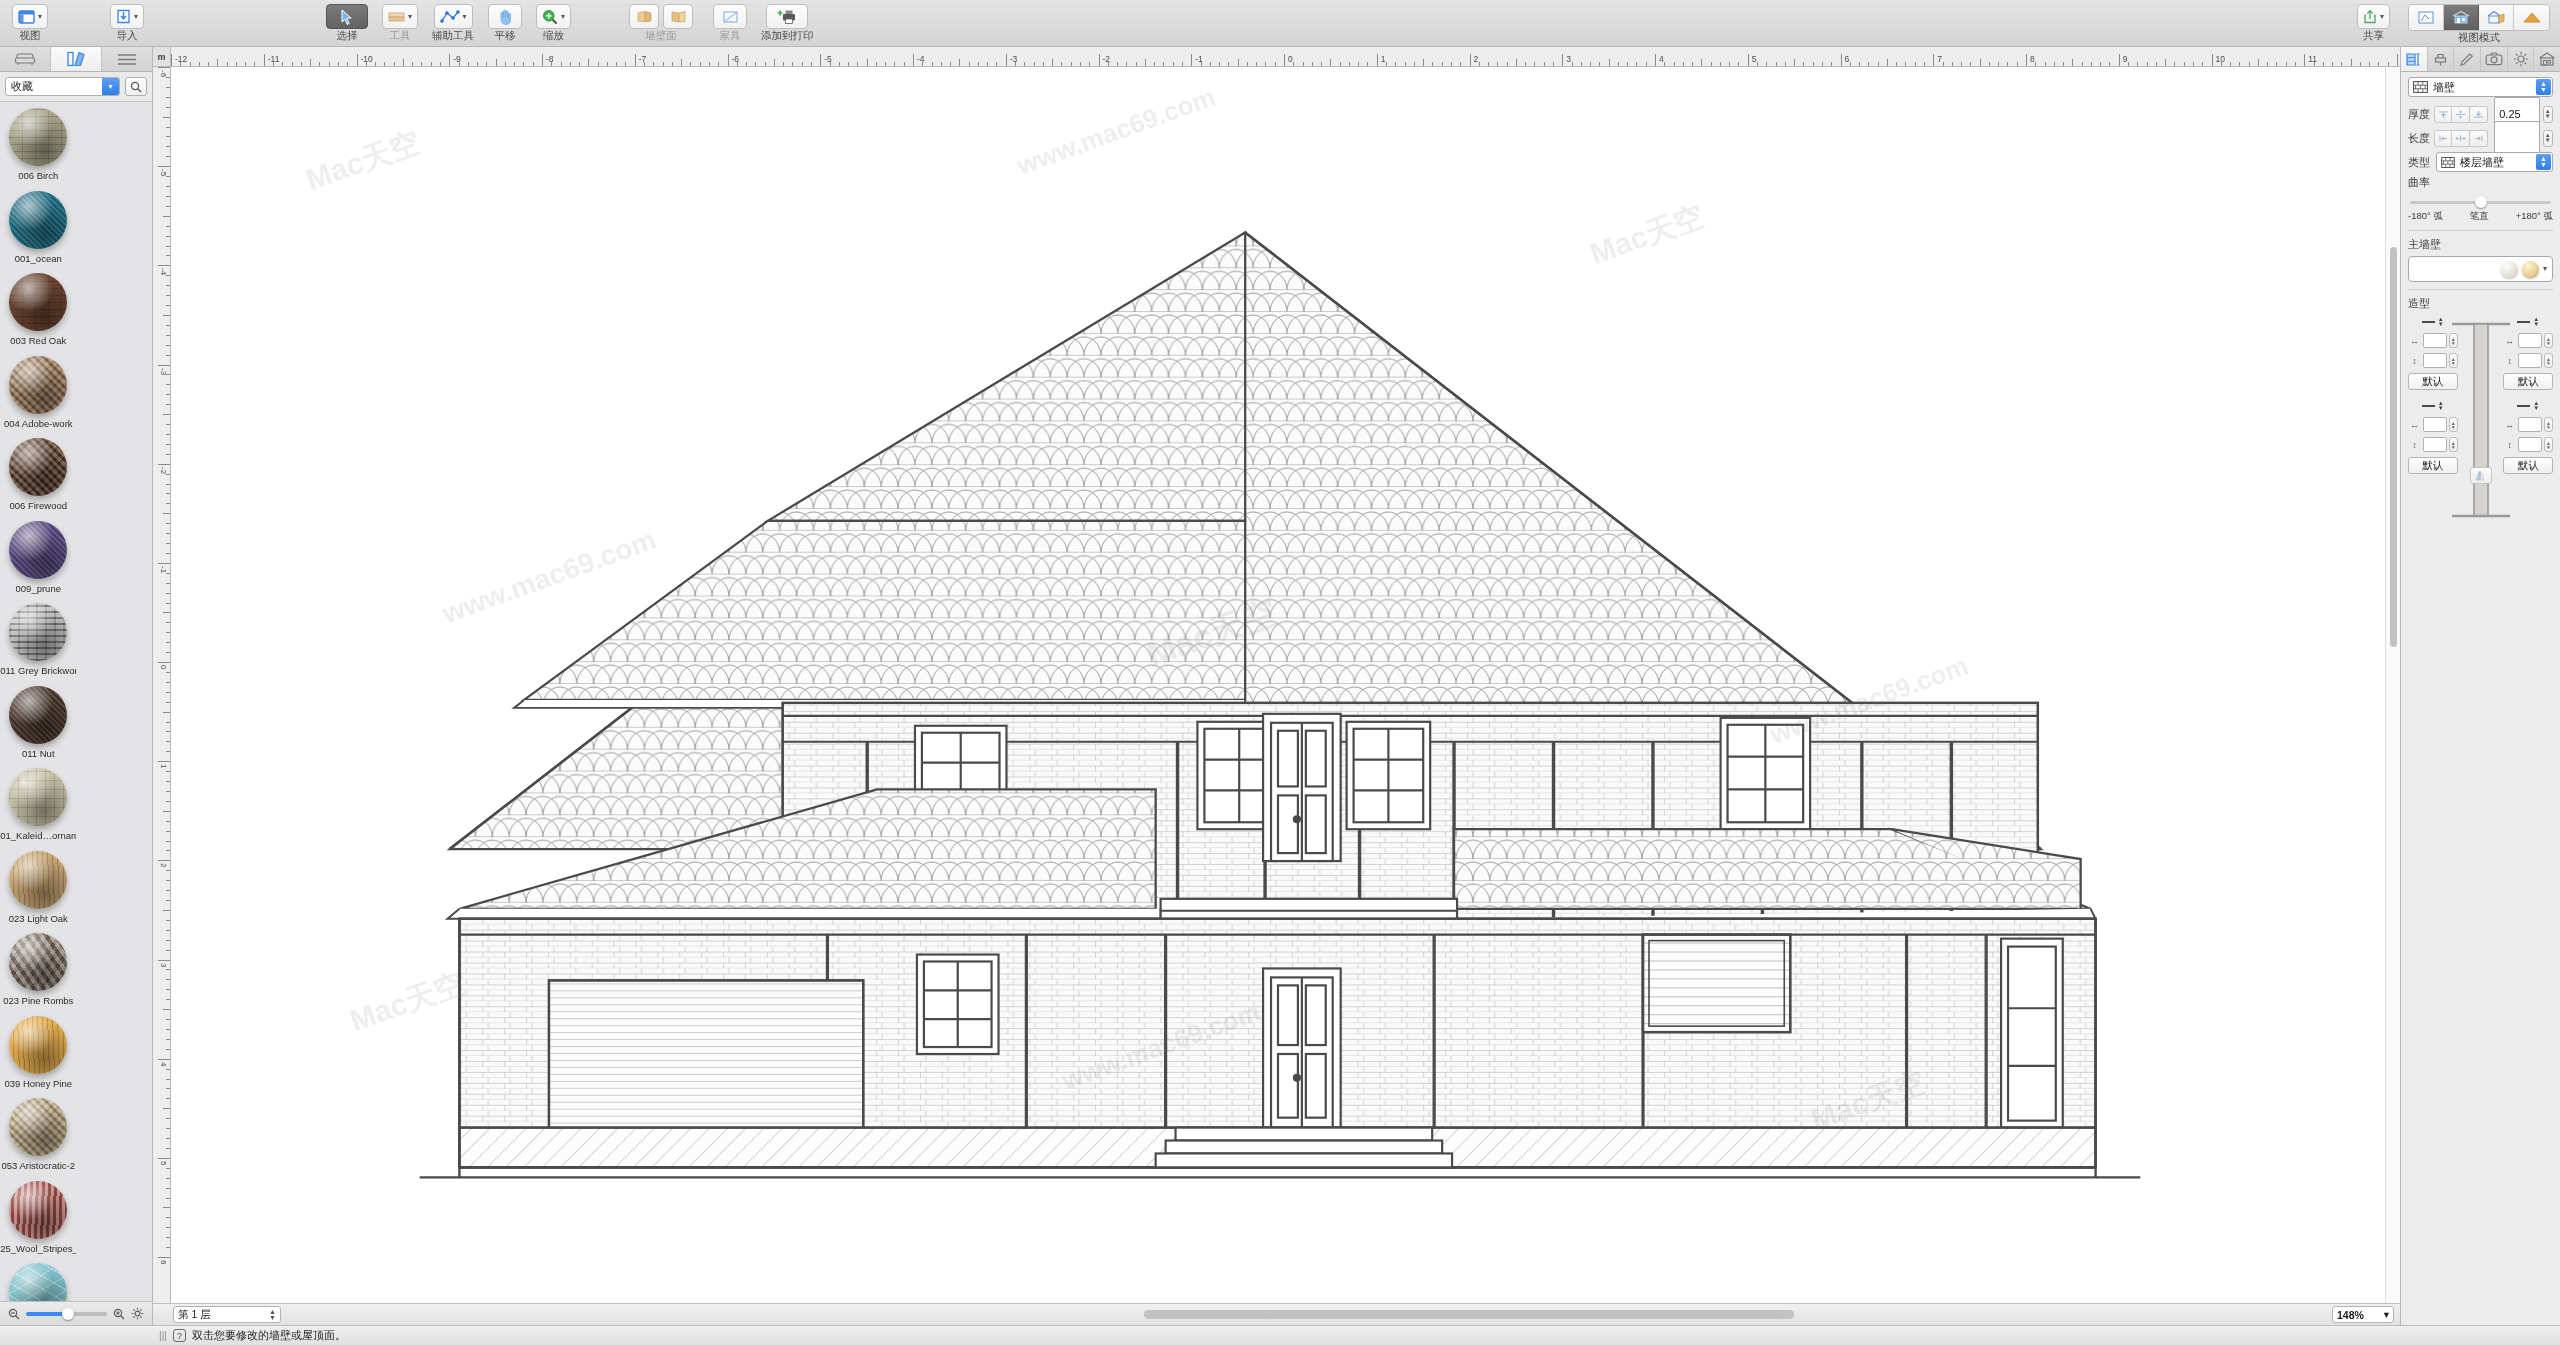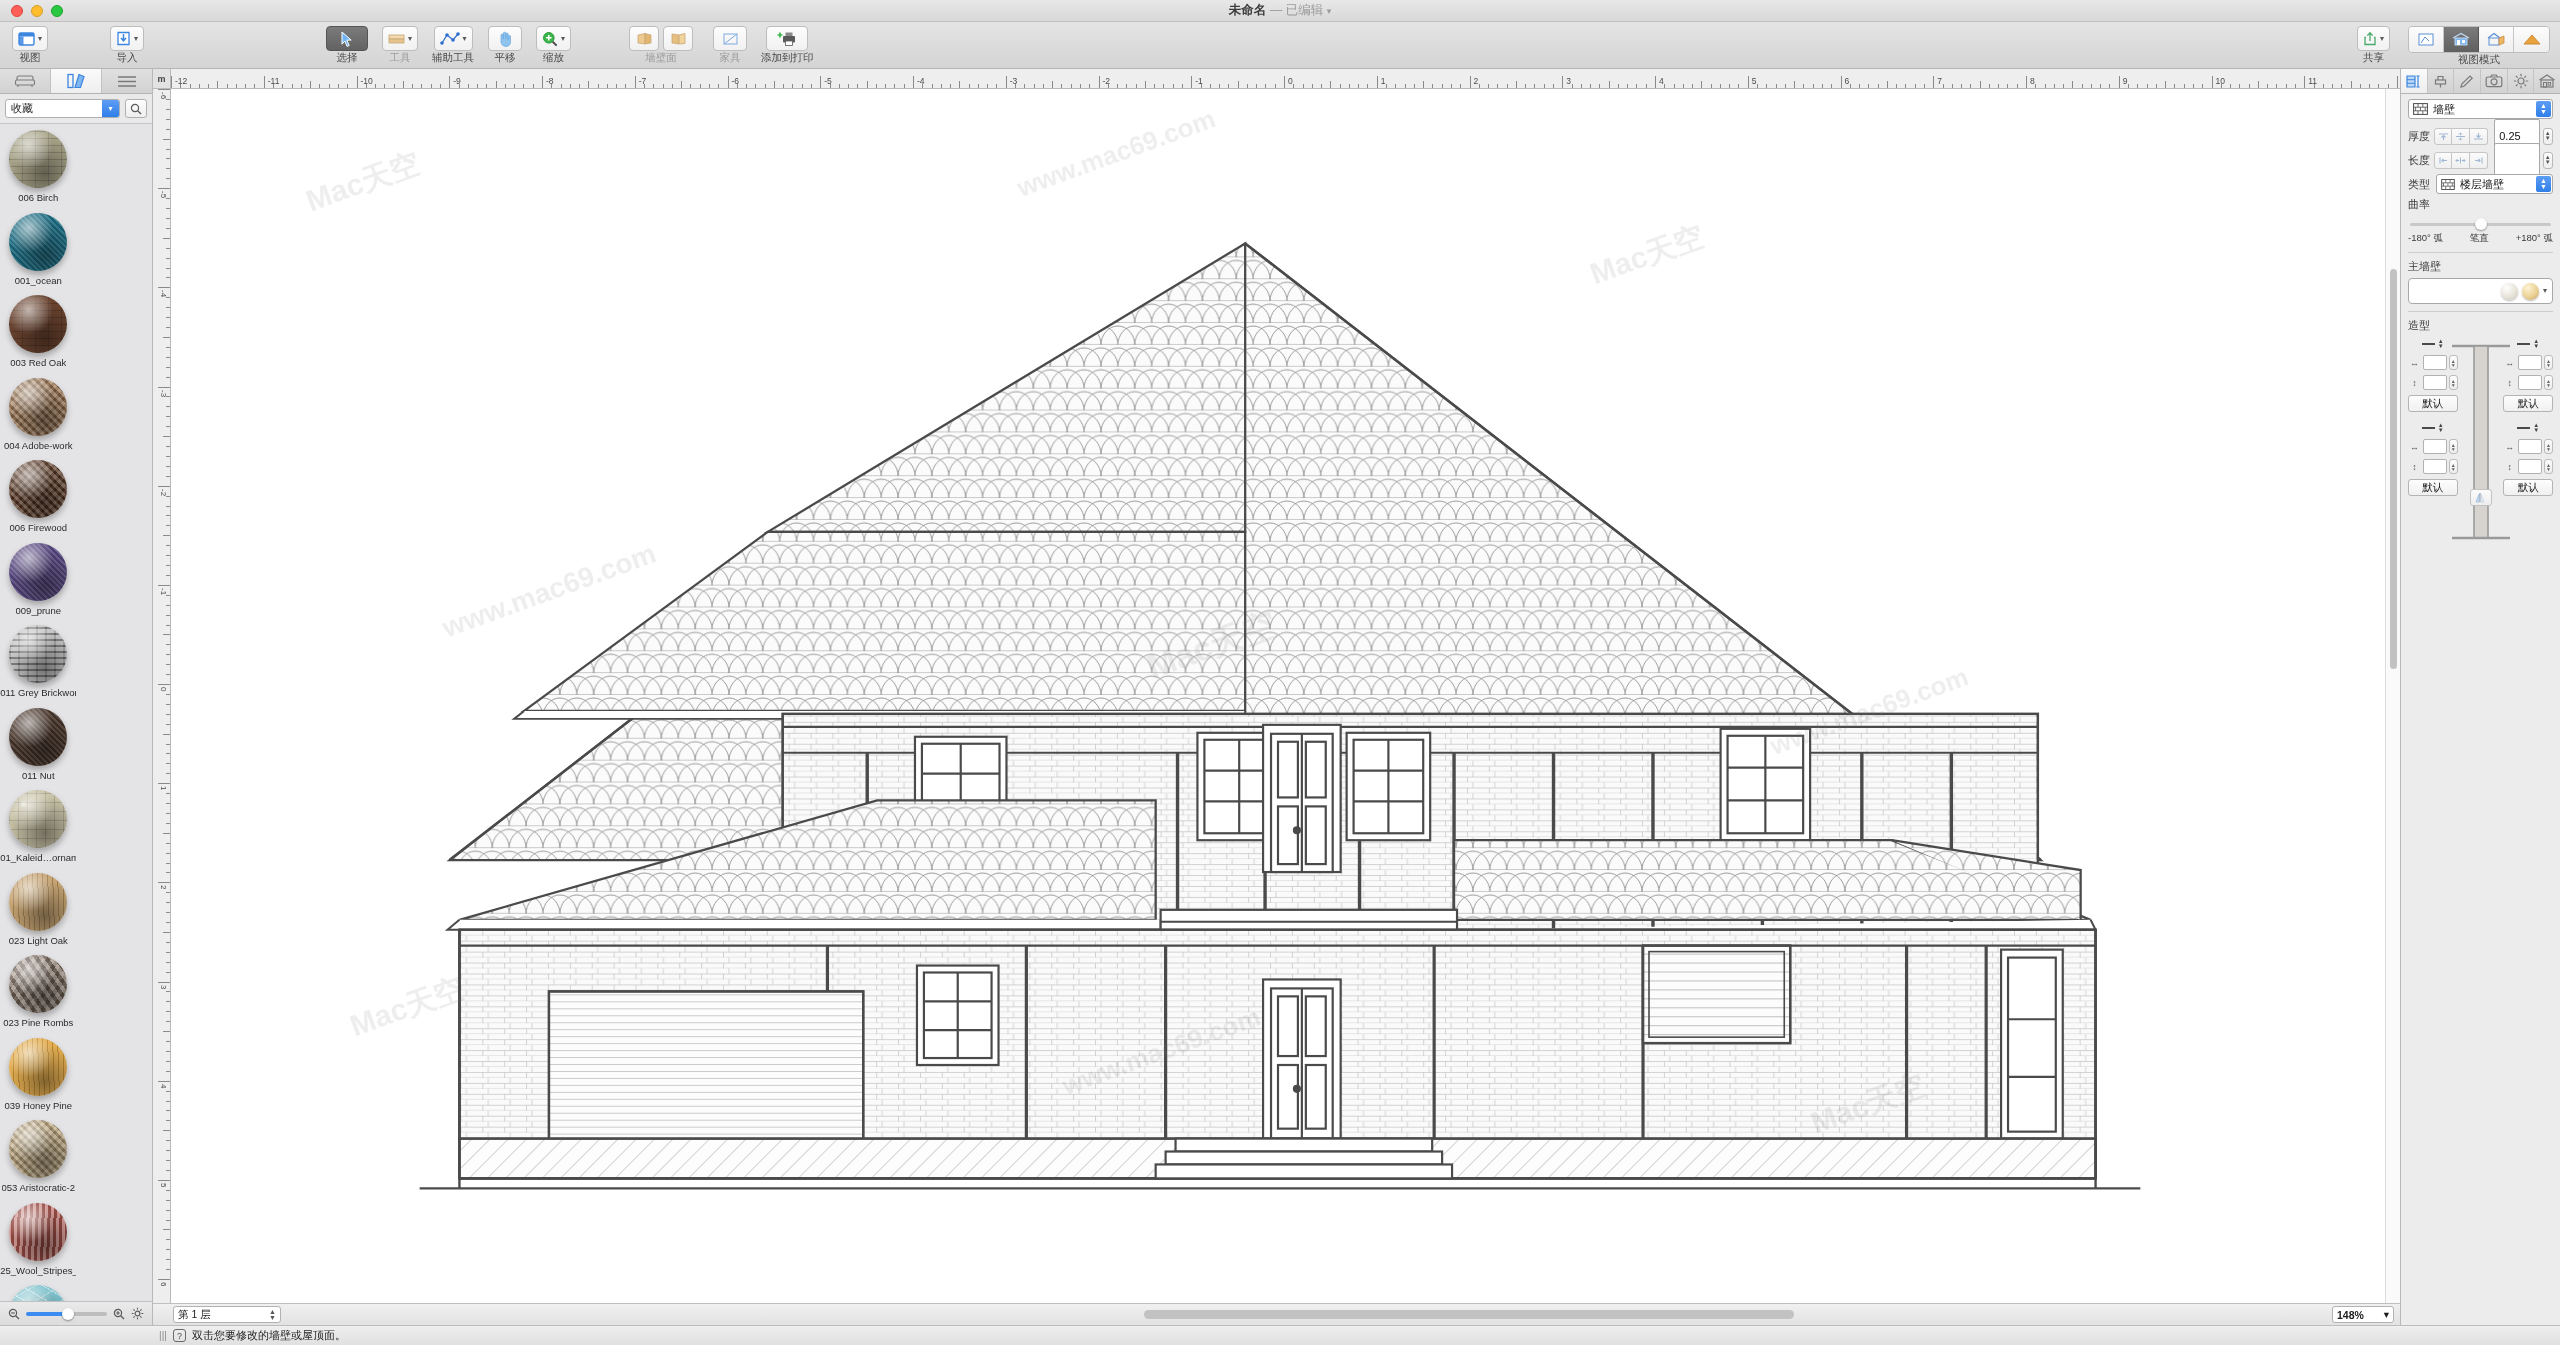--- a/index.html
+++ b/index.html
@@ -207,33 +207,20 @@
   
   .wm { position: absolute; font-family: "Liberation Sans", sans-serif;
         color: rgba(120,120,120,.13); font-weight: bold; pointer-events: none;
         transform: rotate(-20deg); white-space: nowrap; }
 </style>
 </head>
 <body>
 
 <div class="app">
 
-  <div class="titlebar">
-    <div class="traffic">
-      <div class="tl r"></div>
-      <div class="tl y"></div>
-      <div class="tl g"></div>
-    </div>
-    <div class="title-text">
-      <span>未命名</span>
-      <span class="sub">—</span>
-      <span class="sub">已编辑</span>
-      <span class="title-chev">▾</span>
-    </div>
-  </div>
 
   <div class="toolbar">
 
     <div class="tb-group" style="margin-left:12px">
       <div class="tb-btn">
         <svg width="17" height="14" viewBox="0 0 17 14">
           <rect x="1" y="1" width="15" height="12" rx="1.5" fill="#fff" stroke="#3d86e0" stroke-width="1.4"></rect>
           <rect x="1" y="1" width="15" height="3.5" fill="#3d86e0"></rect>
           <rect x="1" y="4.5" width="4.5" height="8.5" fill="#3d86e0" opacity=".85"></rect>
         </svg>

